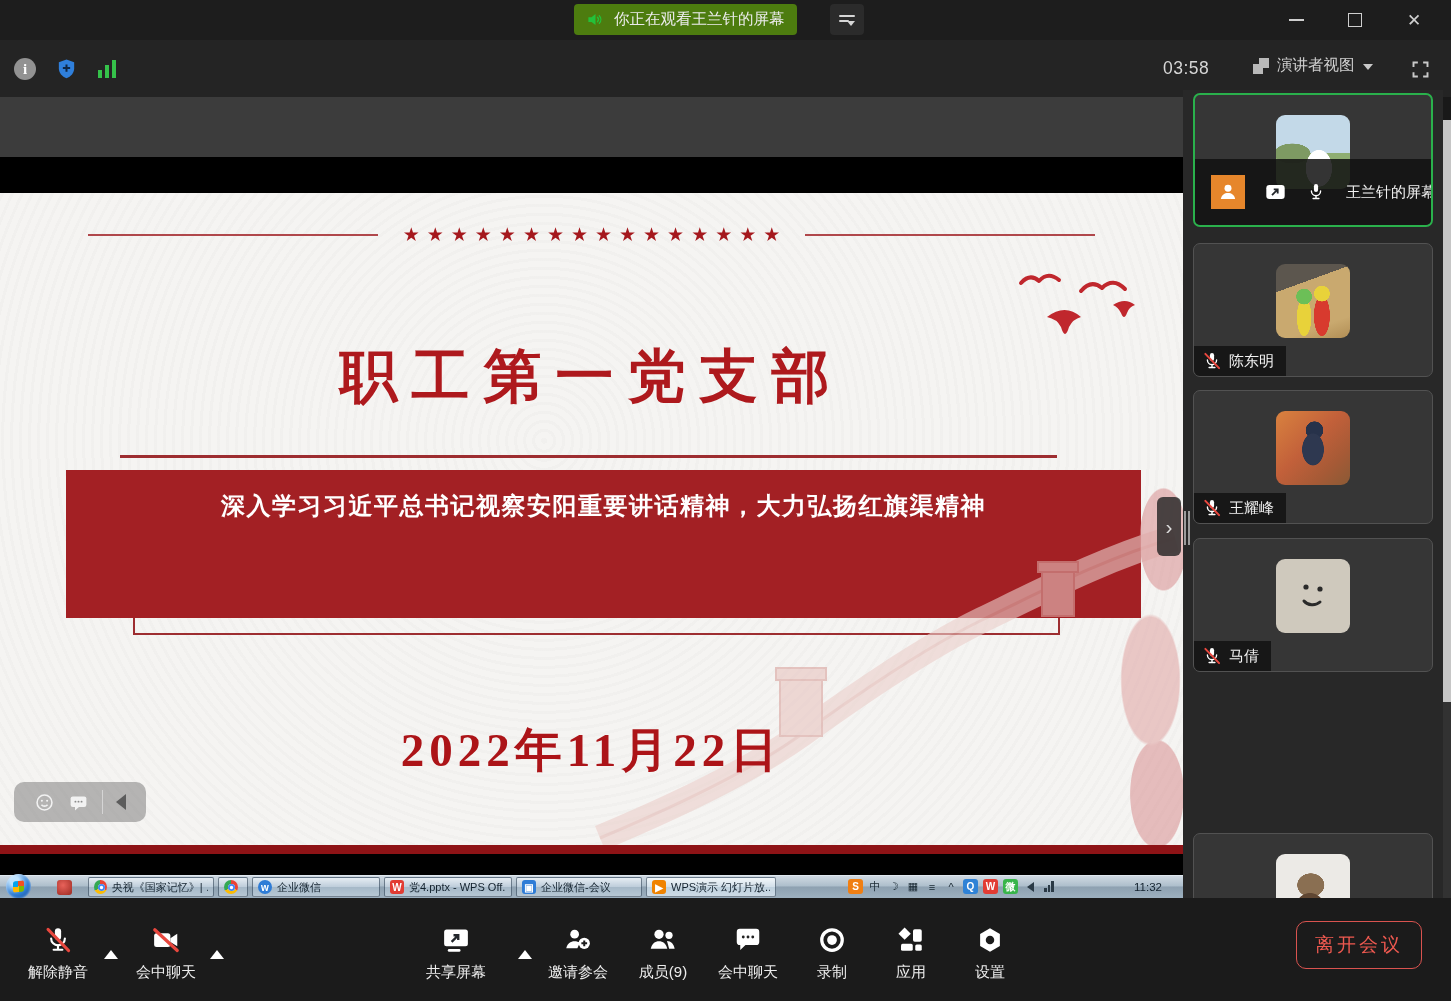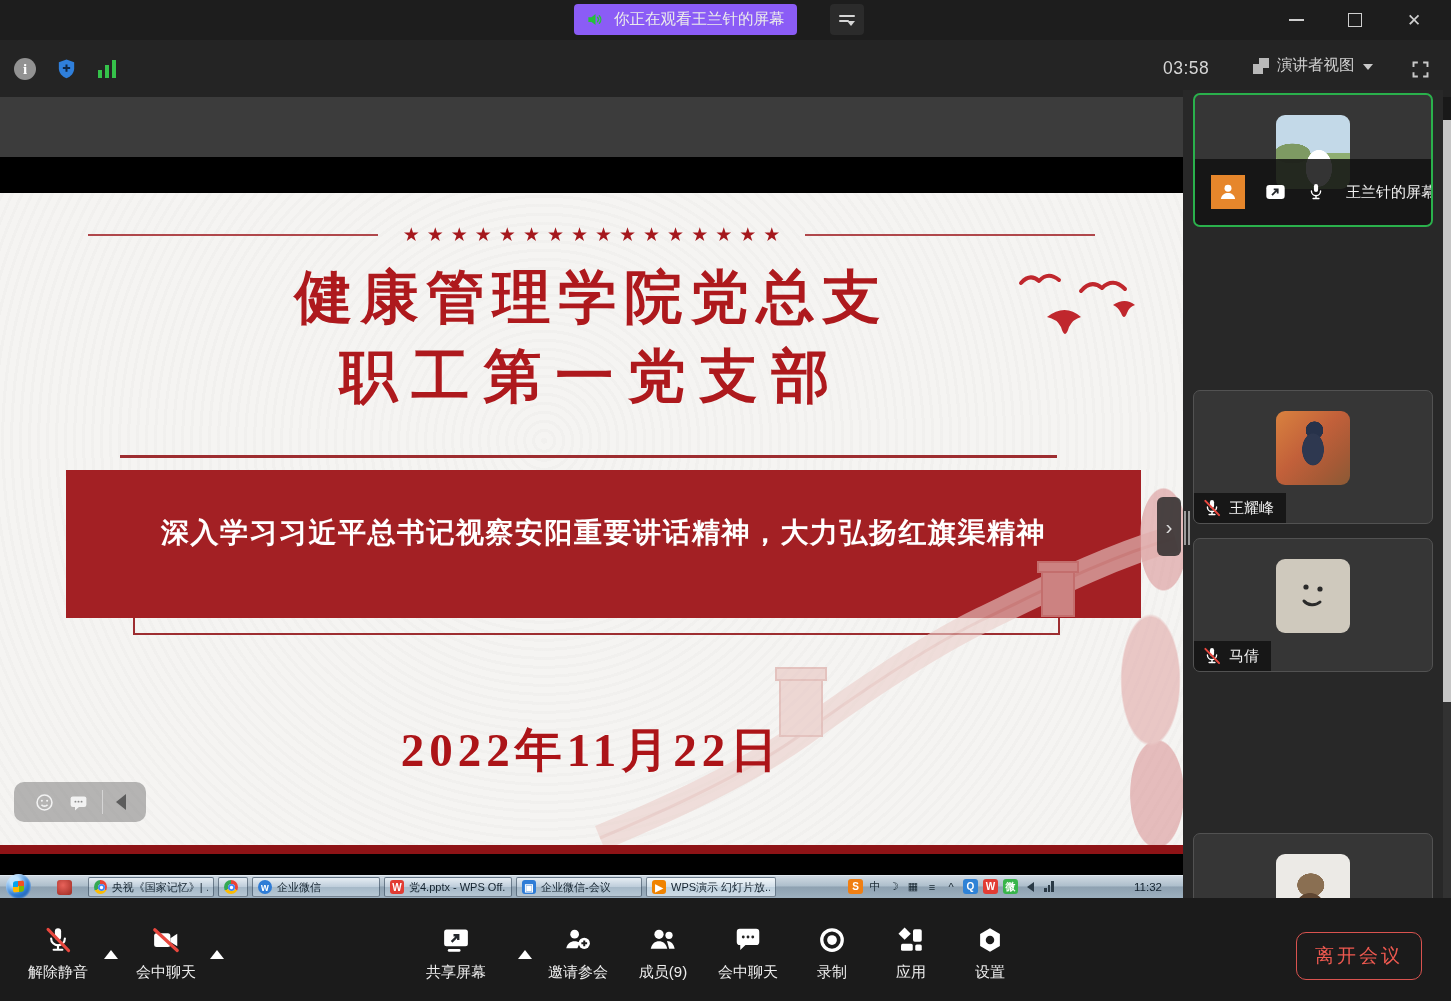--- a/index.html
+++ b/index.html
@@ -3,21 +3,21 @@
 <meta charset="utf-8">
 <style>
   html,body{margin:0;padding:0;background:#000;}
   #app{position:relative;width:1451px;height:1001px;overflow:hidden;background:#191919;
        font-family:"Liberation Sans",sans-serif;-webkit-font-smoothing:antialiased;}
   .abs{position:absolute;}
   svg{display:block;}
 
   
   #titlebar{position:absolute;left:0;top:0;width:1451px;height:40px;background:#1d1d1d;}
-  .title-pill{position:absolute;left:574px;top:4px;height:31px;background:#8b5cf6;border-radius:4px;
+  .title-pill{position:absolute;left:574px;top:4px;height:31px;background:#4d7c0f;border-radius:4px;
               display:flex;align-items:center;gap:9px;padding:0 12px;}
   .title-text{font-size:15.5px;color:#ebebeb;white-space:nowrap;}
   .queue-pill{position:absolute;left:830px;top:4px;width:34px;height:31px;background:#2b2b2b;border-radius:4px;
               display:flex;align-items:center;justify-content:center;}
   .queue-ico{position:relative;width:16px;height:14px;}
   .queue-ico i{position:absolute;left:0;height:2px;background:#d6d6d6;border-radius:1px;}
   .queue-ico i:nth-child(1){top:2px;width:16px;}
   .queue-ico i:nth-child(2){top:7px;width:10px;}
   .queue-ico .qcaret{position:absolute;right:0;top:8px;width:0;height:0;
       border-left:4px solid transparent;border-right:4px solid transparent;border-top:5px solid #d6d6d6;}
@@ -55,22 +55,22 @@
   .slide-title{position:absolute;left:0;width:100%;text-align:center;
       font-family:"Liberation Serif","DejaVu Serif",serif;font-weight:700;color:#ae191d;
       font-size:58px;letter-spacing:8px;line-height:1;white-space:nowrap;}
   #title1{top:76px;}
   #title2{top:155px;letter-spacing:14px;}
   #birds{position:absolute;left:985px;top:72px;}
   .hline{position:absolute;left:120px;top:262px;width:937px;height:3px;background:#9d2d30;}
   .outline-box{position:absolute;left:133px;top:300px;width:923px;height:138px;border:2px solid #9d2d30;}
   .banner{position:absolute;left:66px;top:277px;width:1075px;height:148px;background:#a32024;
           display:flex;flex-direction:column;align-items:center;}
-  .banner-l1{margin-top:44px;font-family:"Liberation Serif","DejaVu Serif",serif;font-weight:700;
-             color:#fff;font-size:28px;letter-spacing:1.5px;white-space:nowrap;}
+  .banner-l1{margin-top:20px;font-family:"Liberation Serif","DejaVu Serif",serif;font-weight:700;
+             color:#fff;font-size:24px;letter-spacing:1.5px;white-space:nowrap;}
   .banner-l2{margin-top:26px;font-family:"Liberation Serif","DejaVu Serif",serif;font-weight:700;
              color:#fff;font-size:30px;letter-spacing:6px;}
   .slide-date{position:absolute;left:0;top:526px;width:100%;text-align:center;
       font-family:"Liberation Serif","DejaVu Serif",serif;font-weight:700;color:#ac1418;
       font-size:47px;letter-spacing:5px;}
   #wall-art{position:absolute;left:590px;top:335px;opacity:.6;}
   #pink-strip{position:absolute;left:1118px;top:278px;width:65px;height:380px;opacity:.55;
       background:
         radial-gradient(ellipse 60% 22% at 70% 18%,#d98f90 0 60%,transparent 62%),
         radial-gradient(ellipse 80% 30% at 50% 55%,#e0a3a2 0 55%,transparent 58%),
@@ -158,21 +158,21 @@
   #win-sliver-top{position:absolute;left:1443px;top:120px;width:8px;height:582px;background:#c6c6c6;}
   #win-sliver-bottom{position:absolute;left:1443px;top:702px;width:8px;height:196px;background:#323232;}
 
   
   #controls{position:absolute;left:0;top:898px;width:1451px;height:103px;background:#1b1b1b;}
   .ctl{position:absolute;top:26px;display:flex;flex-direction:column;align-items:center;cursor:default;}
   .cicon{height:32px;display:flex;align-items:center;justify-content:center;}
   .clabel{margin-top:7px;font-size:15px;color:#ededed;white-space:nowrap;}
   .ucaret{position:absolute;width:0;height:0;border-left:7px solid transparent;border-right:7px solid transparent;
       border-bottom:9px solid #fff;top:52px;}
-  #leave-btn{position:absolute;left:1296px;top:34px;width:124px;height:46px;border:1.5px solid #d9534f;
+  #leave-btn{position:absolute;left:1296px;top:23px;width:124px;height:46px;border:1.5px solid #d9534f;
       border-radius:10px;background:transparent;color:#ee5950;font-size:19px;letter-spacing:3px;
       display:flex;align-items:center;justify-content:center;font-family:"Liberation Sans",sans-serif;}
 </style>
 </head>
 <body>
 
 <div id="app">
 
   <div id="titlebar">
     <div class="title-pill">
@@ -232,21 +232,20 @@
 
   <div id="stage">
     <div id="black-top"></div>
 
     <div id="slide">
       <div class="starrow">
         <span class="starline"></span>
         <span class="stars">★★★★★★★★★★★★★★★★</span>
         <span class="starline"></span>
       </div>
-      <div id="title1" class="slide-title">健康管理学院党总支</div>
       <div id="title2" class="slide-title">职工第一党支部</div>
       <div id="birds">
         <svg width="160" height="95" viewBox="0 0 160 95">
           <g fill="none" stroke="#c0272d" stroke-width="4" stroke-linecap="round">
             <path d="M36 18 Q45 8 54 16 M54 16 Q63 6 74 15"></path>
             <path d="M96 26 Q106 14 117 23 M117 23 Q128 12 140 24"></path>
           </g>
           <path d="M62 52 Q80 38 96 52 Q88 54 84 62 Q80 76 76 62 Q72 54 62 52z" fill="#c0272d"></path>
           <path d="M128 40 Q140 32 150 40 Q144 42 142 48 Q139 56 136 48 Q133 42 128 40z" fill="#c0272d"></path>
         </svg>
@@ -380,20 +379,34 @@
         <span>
             <svg width="20" height="20" viewBox="0 0 24 24">
               <rect x="9.5" y="2.5" width="5" height="9.5" rx="2.5" fill="#fff"></rect>
     <path d="M6.5 10.8a5.5 5.5 0 0 0 11 0" stroke="#fff" stroke-width="1.7" fill="none" stroke-linecap="round"></path>
     <path d="M12 16.2v3M8.5 19.8h7" stroke="#fff" stroke-width="1.7" stroke-linecap="round"></path>
             </svg>
           </span>
           <span class="pname">王兰针的屏幕…</span>
         </div>
       </div>
+      <div class="tile " style="top:153px">
+        <div class="avatar av2"></div>
+        <div class="namebar ">
+          <span>
+            <svg width="20" height="20" viewBox="0 0 24 24">
+              <rect x="9.5" y="2.5" width="5" height="9.5" rx="2.5" fill="#fff"></rect>
+    <path d="M6.5 10.8a5.5 5.5 0 0 0 11 0" stroke="#fff" stroke-width="1.7" fill="none" stroke-linecap="round"></path>
+    <path d="M12 16.2v3M8.5 19.8h7" stroke="#fff" stroke-width="1.7" stroke-linecap="round"></path>
+              <path d="M4 3.5L20.5 20.5" stroke="#e8473e" stroke-width="2.4" stroke-linecap="round"></path>
+            </svg>
+          </span>
+          <span class="pname">陈东明</span>
+        </div>
+      </div>
       <div class="tile " style="top:448px">
         <div class="avatar av4">
           <svg width="74" height="74" viewBox="0 0 74 74" style="position:absolute;left:0;top:0;">
       <circle cx="30" cy="28" r="2.6" fill="#2a2a2a"></circle>
             <circle cx="44" cy="30" r="2.6" fill="#2a2a2a"></circle>
       <path d="M28 42a10 8 0 0 0 16 1" stroke="#2a2a2a" stroke-width="3" fill="none" stroke-linecap="round"></path>
           </svg>
         </div>
         <div class="namebar ">
           <span>

